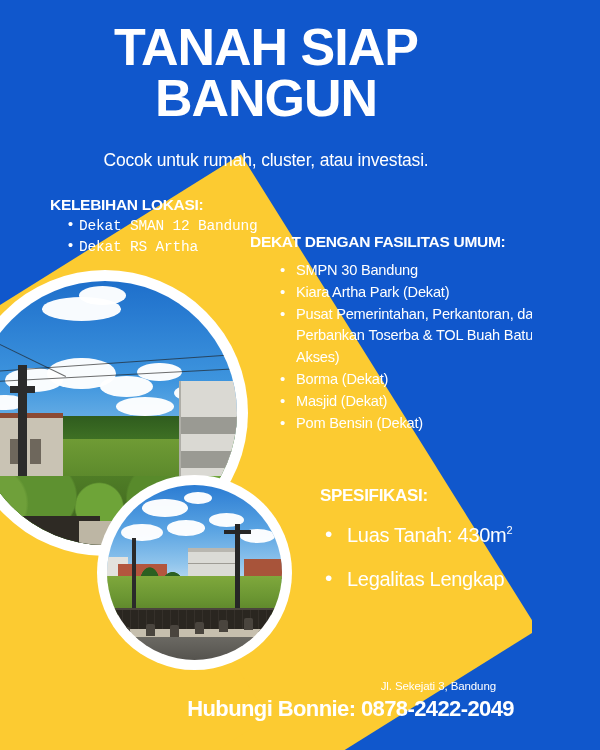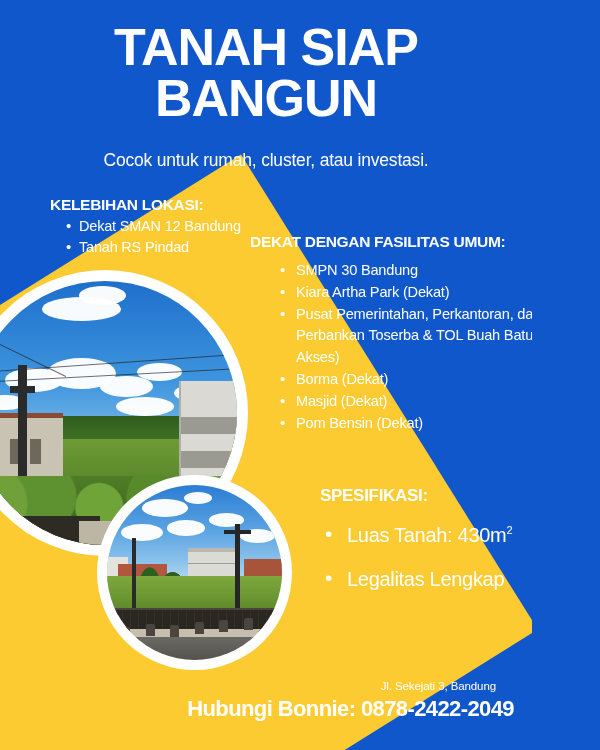--- a/index.html
+++ b/index.html
@@ -64,21 +64,21 @@
     width:260px;
     z-index:5;
   }
   .kelebihan .sec-title {
     color:#FFFFFF;
     font-weight:bold;
     font-size:15.5px;
     letter-spacing:-0.3px;
     margin-bottom:2px;
   }
-  .kelebihan ul { list-style:none; padding-left:16px; }
+  .kelebihan ul { list-style:none; padding-left:16px;font-family:Liberation Mono, monospace; }
   .kelebihan li {
     color:#FFFFFF;
     font-size:14.5px;
     line-height:1.45;
     position:relative;
     padding-left:13px;
     letter-spacing:-0.2px;
   }
   .kelebihan li::before {
     content:"\2022";
@@ -348,21 +348,21 @@
   <div class="headline">
     <span class="l1">TANAH SIAP</span>
     <span class="l2">BANGUN</span>
   </div>
   <div class="subhead">Cocok untuk rumah, cluster, atau investasi.</div>
 
   <div class="kelebihan">
     <div class="sec-title">KELEBIHAN LOKASI:</div>
     <ul>
       <li>Dekat SMAN 12 Bandung</li>
-      <li>Tanah RS Pindad</li>
+      <li>Dekat RS Artha</li>
     </ul>
   </div>
 
   <div class="photo-big">
     <div class="photo-inner">
       <div class="p1-sky"></div>
       <div class="cloud" style="left:26%;top:6%;width:30%;height:9%;"></div>
       <div class="cloud" style="left:40%;top:2%;width:18%;height:7%;"></div>
       <div class="cloud" style="left:12%;top:33%;width:22%;height:9%;"></div>
       <div class="cloud" style="left:28%;top:29%;width:26%;height:12%;"></div>

